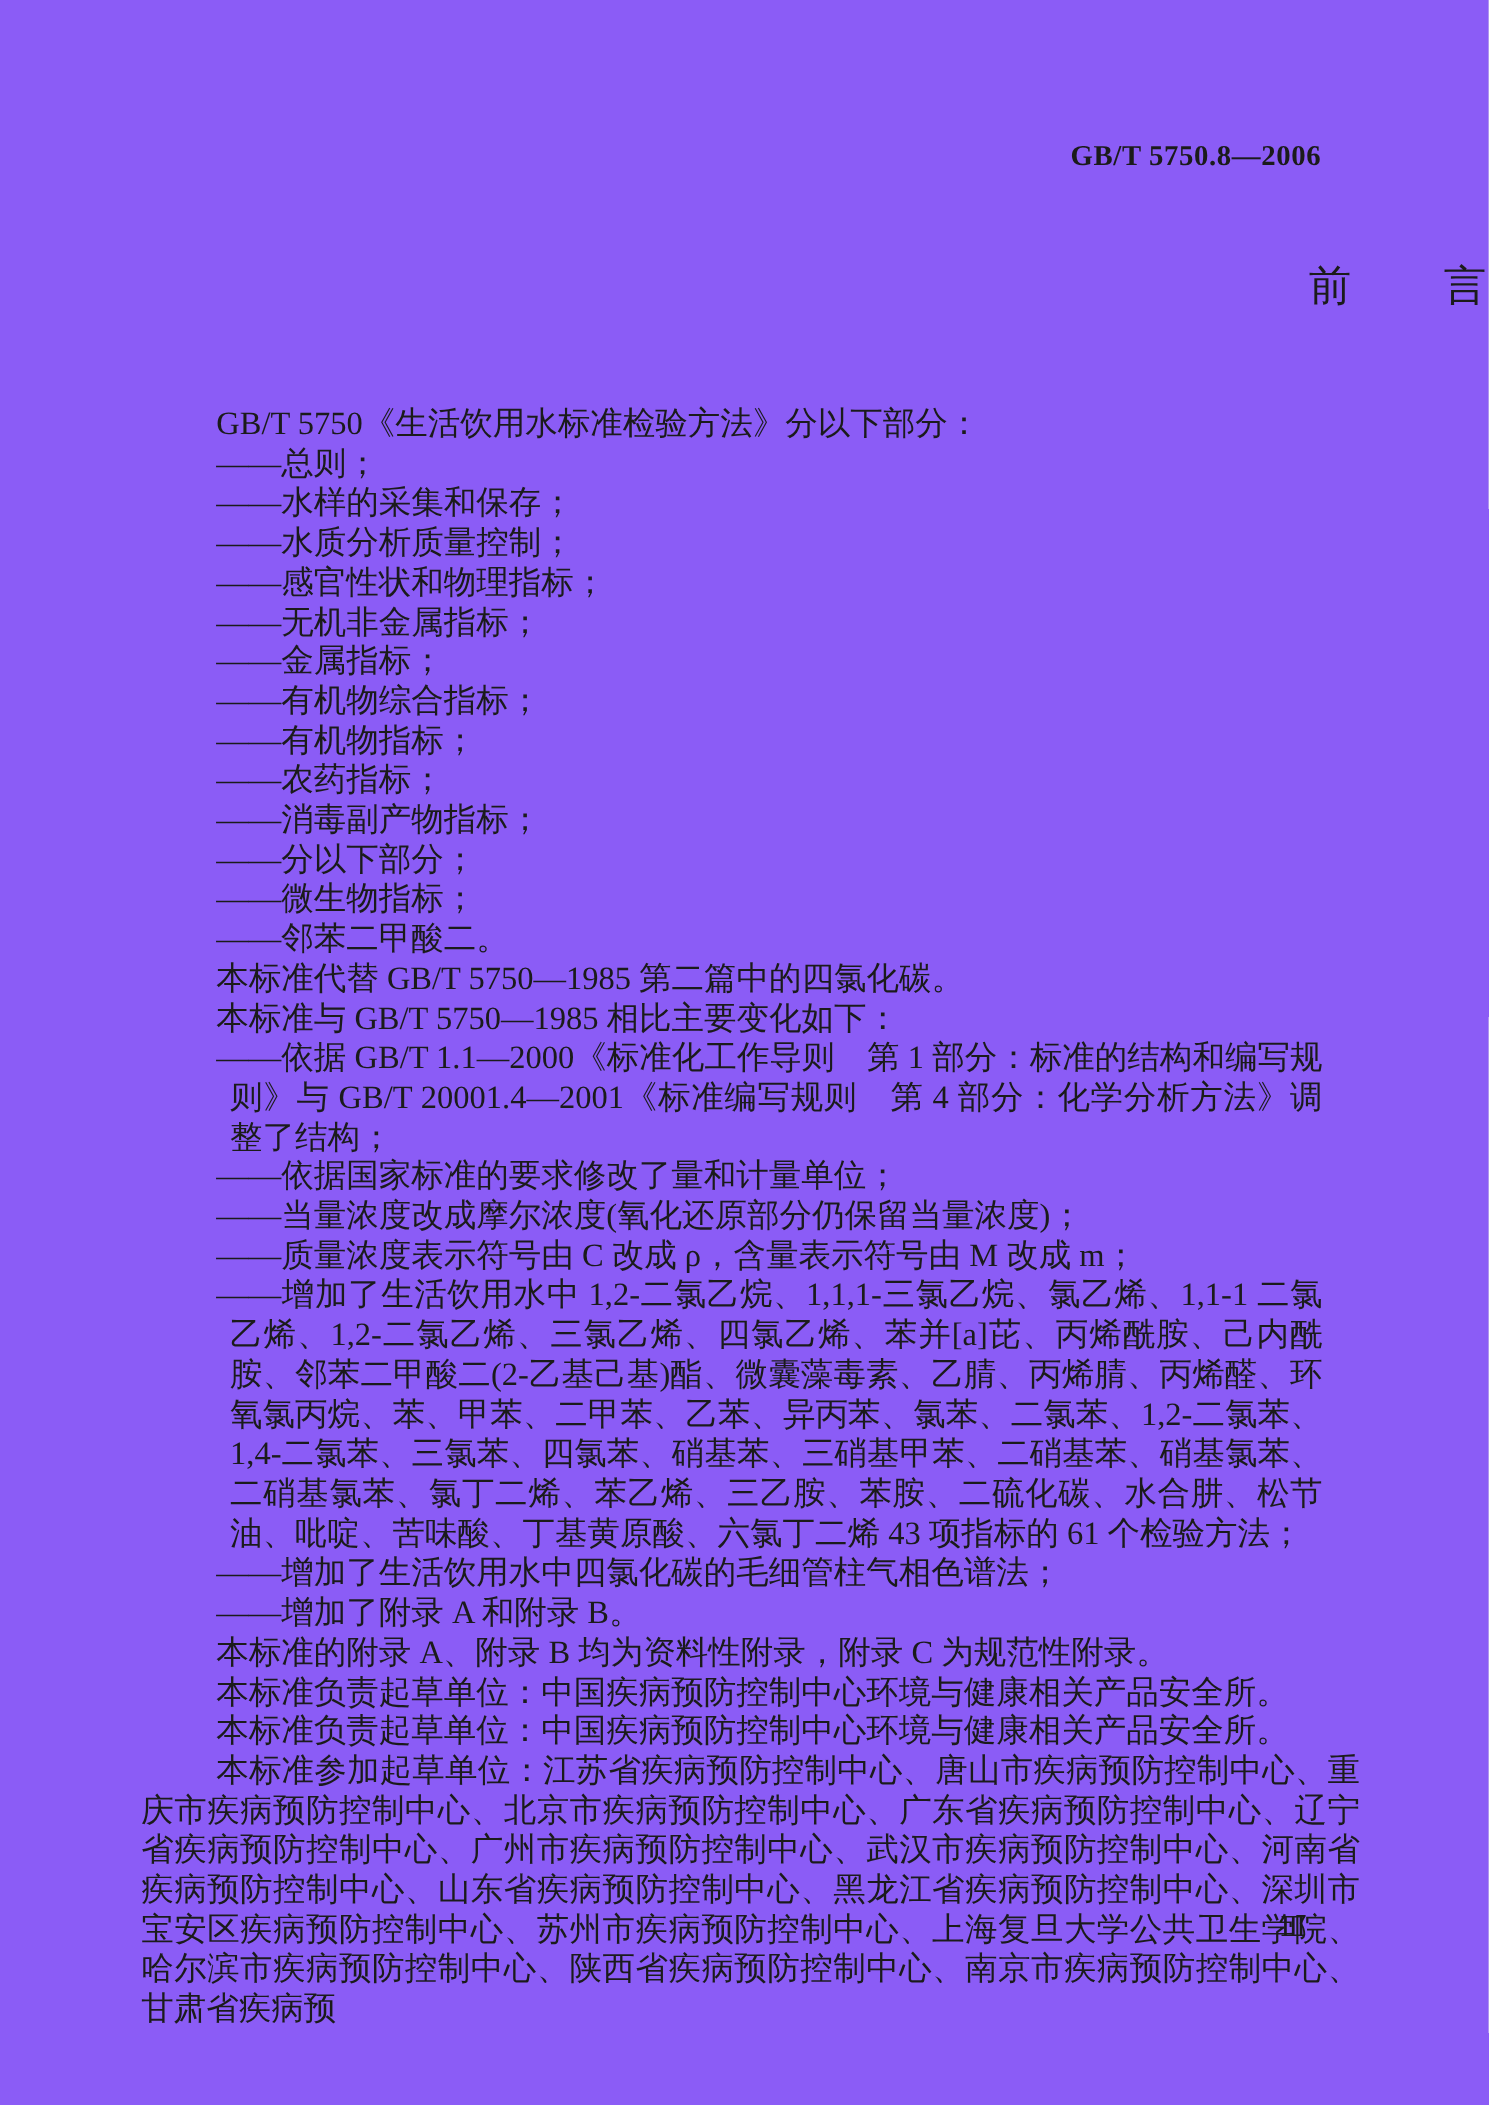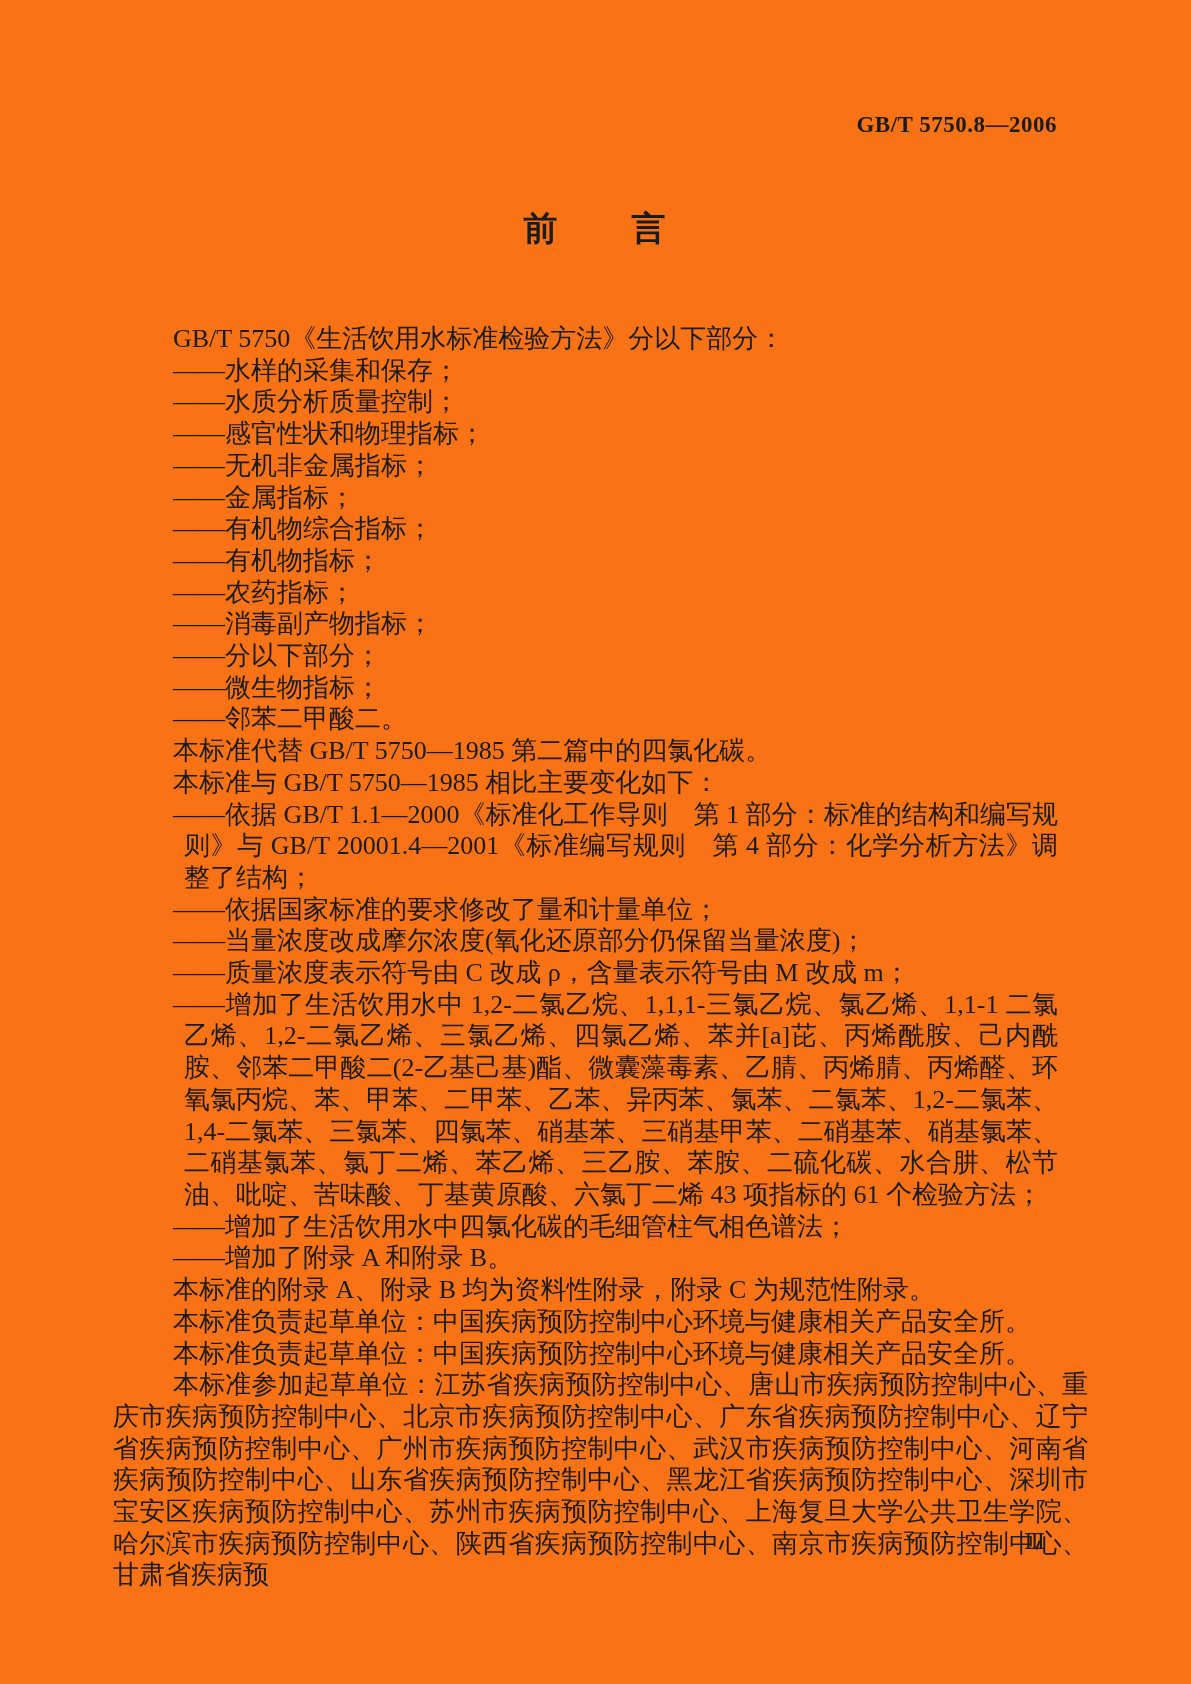--- a/index.html
+++ b/index.html
@@ -5,41 +5,41 @@
   * { margin: 0; padding: 0; box-sizing: border-box; }
   html, body { background: #e8e8e8; }
   body {
     width: 1191px;
     font-family: "Liberation Serif", "DejaVu Serif", serif;
   }
   .page {
     position: relative;
     width: 1191px;
     height: 1684px;
-    background: #f97316;
+    background: #8b5cf6;
     color: #1b1b1b;
     overflow: hidden;
   }
   .doc-code {
     position: absolute;
     top: 112px;
     right: 134px;
     font-size: 23px;
     font-weight: 700;
     letter-spacing: 0.5px;
     white-space: nowrap;
   }
   .doc-title {
     position: absolute;
     top: 206px;
     left: 0;
     width: 100%;
-    text-align: center;
+    text-align: right;
     font-size: 34px;
-    font-weight: 700;
+    font-weight: 400;
     font-family: "Liberation Sans", "DejaVu Sans", sans-serif;
     letter-spacing: 2px;
   }
   .content {
     position: absolute;
     top: 323px;
     left: 113px;
     width: 975px;
     font-size: 26px;
     line-height: 31.7px;
@@ -65,20 +65,21 @@
 
   <div class="doc-code">GB/T 5750.8—2006</div>
 
   <div class="doc-title">前　　言</div>
 
   <div class="content">
 
     <p class="para">GB/T 5750《生活饮用水标准检验方法》分以下部分：</p>
 
     <div>
+        <p class="dash-item">——总则；</p>
         <p class="dash-item">——水样的采集和保存；</p>
         <p class="dash-item">——水质分析质量控制；</p>
         <p class="dash-item">——感官性状和物理指标；</p>
         <p class="dash-item">——无机非金属指标；</p>
         <p class="dash-item">——金属指标；</p>
         <p class="dash-item">——有机物综合指标；</p>
         <p class="dash-item">——有机物指标；</p>
         <p class="dash-item">——农药指标；</p>
         <p class="dash-item">——消毒副产物指标；</p>
         <p class="dash-item">——分以下部分；</p>

